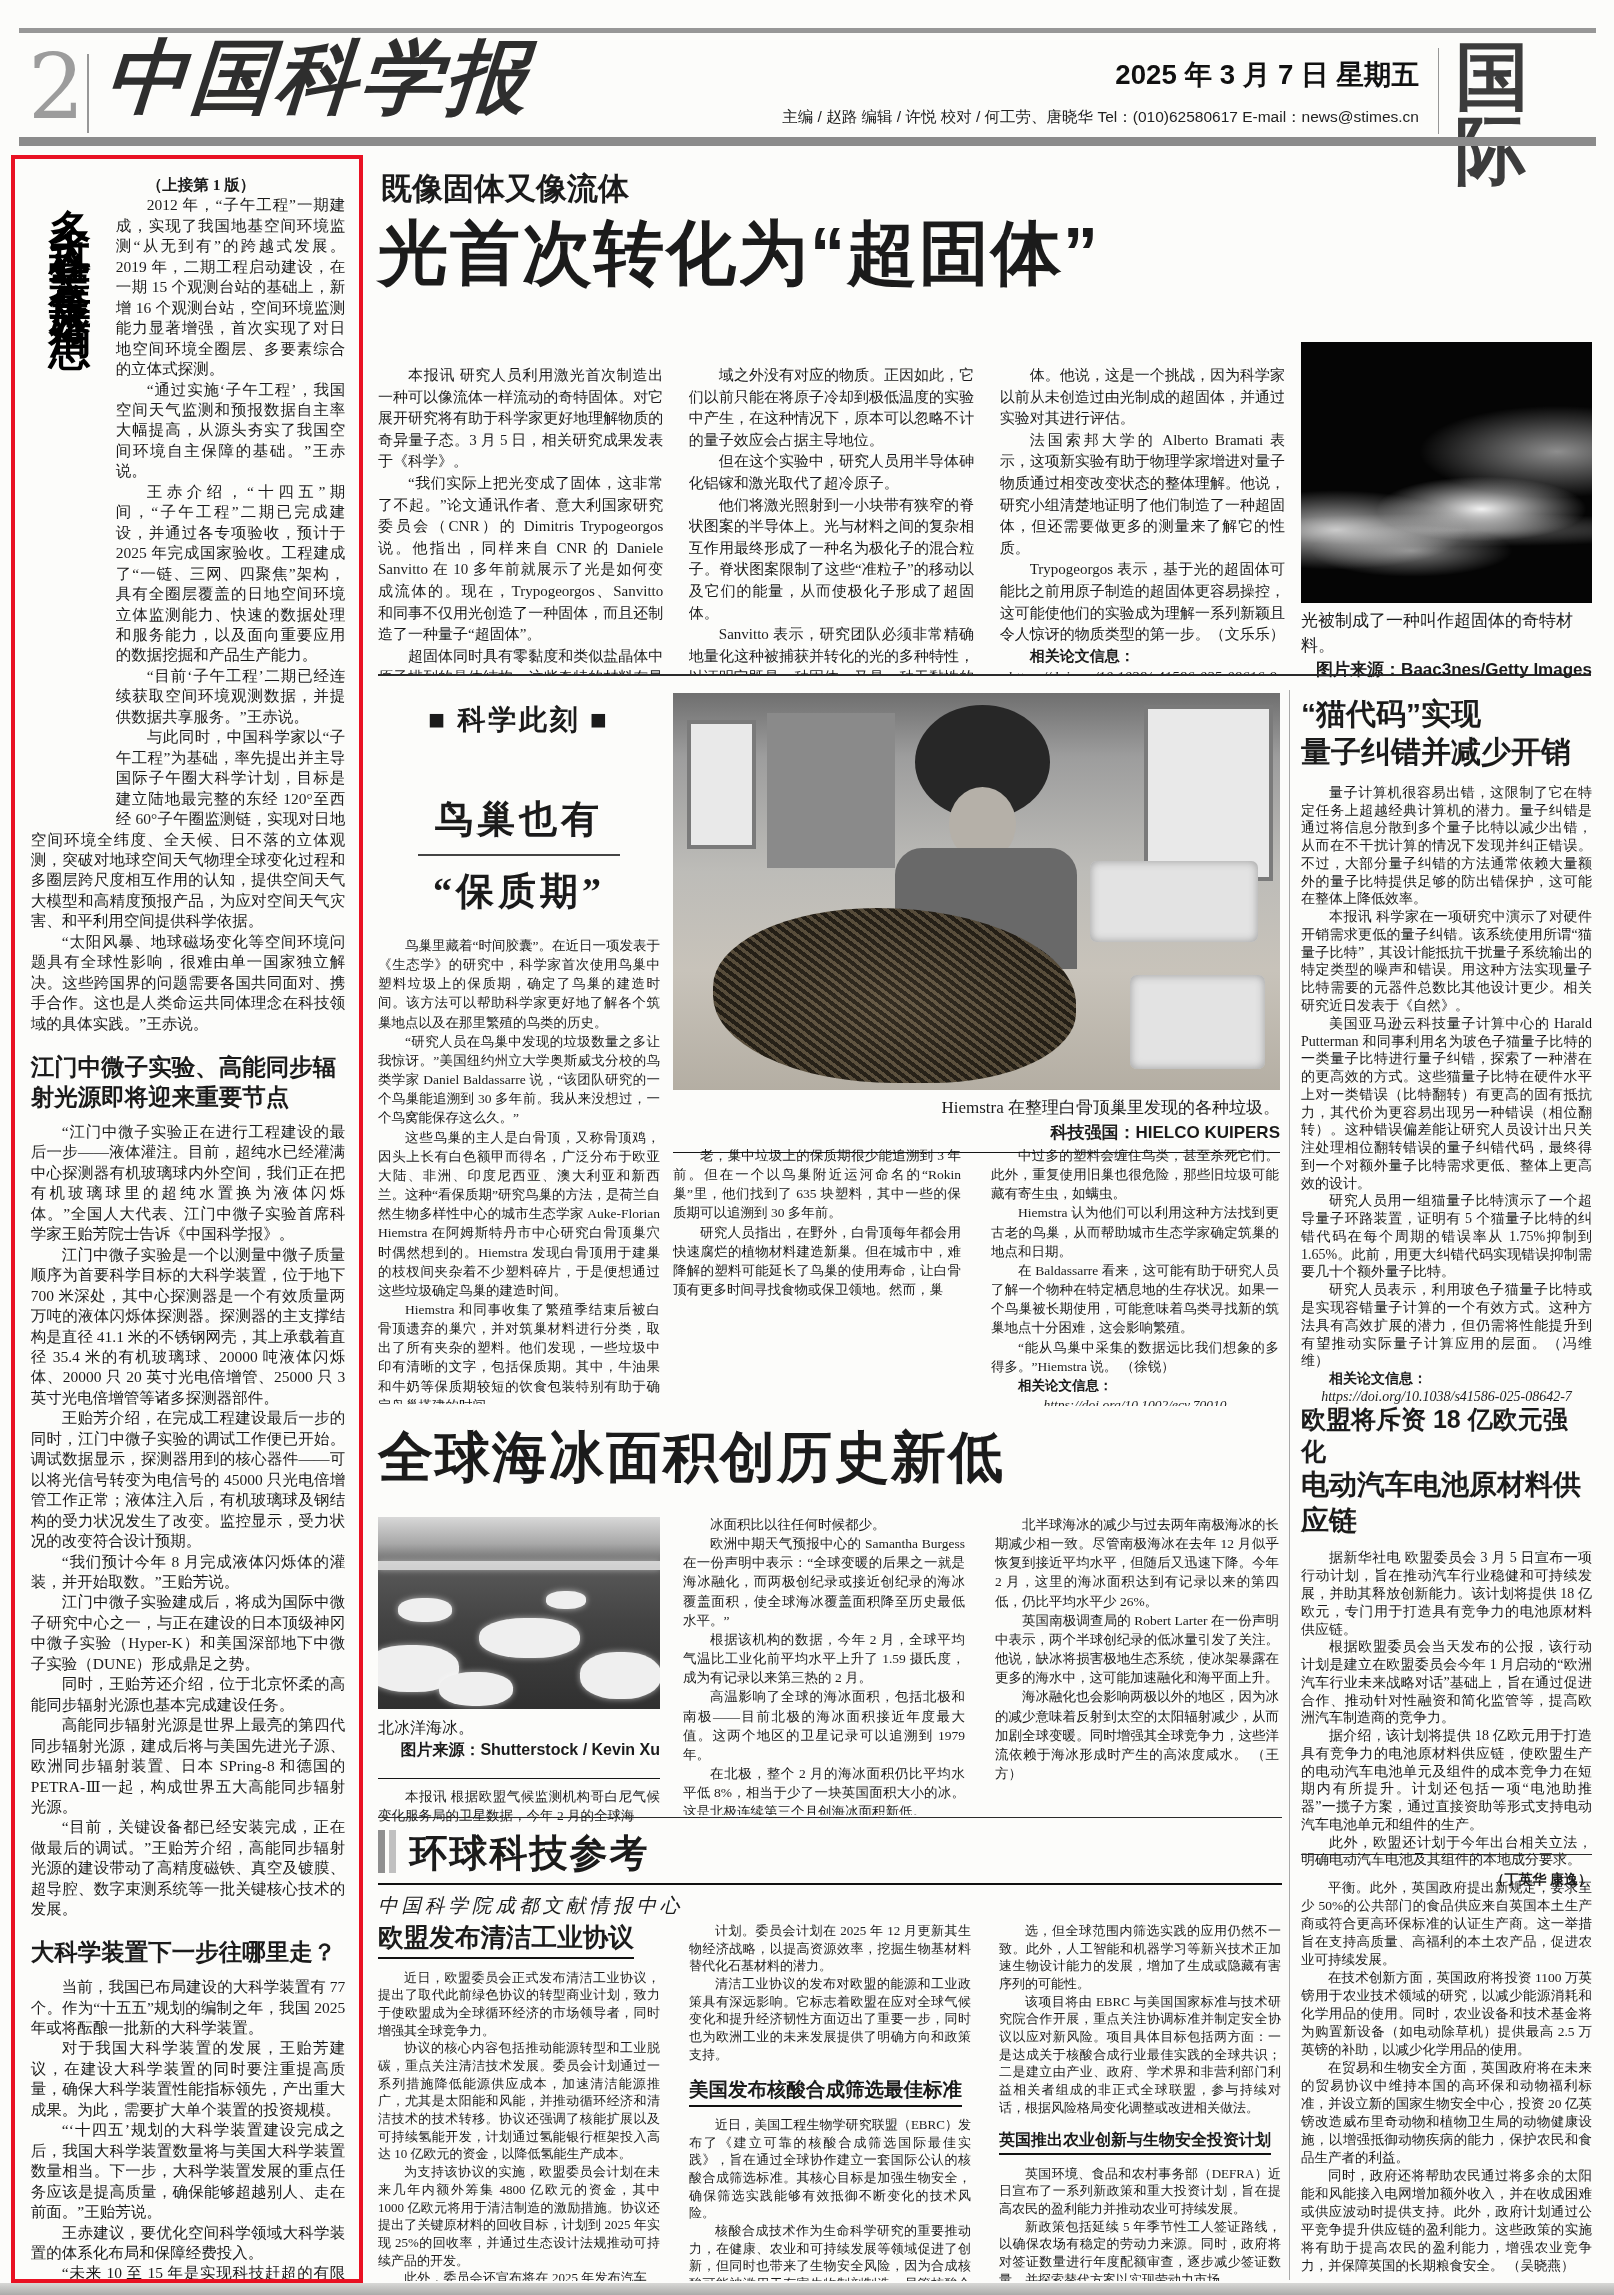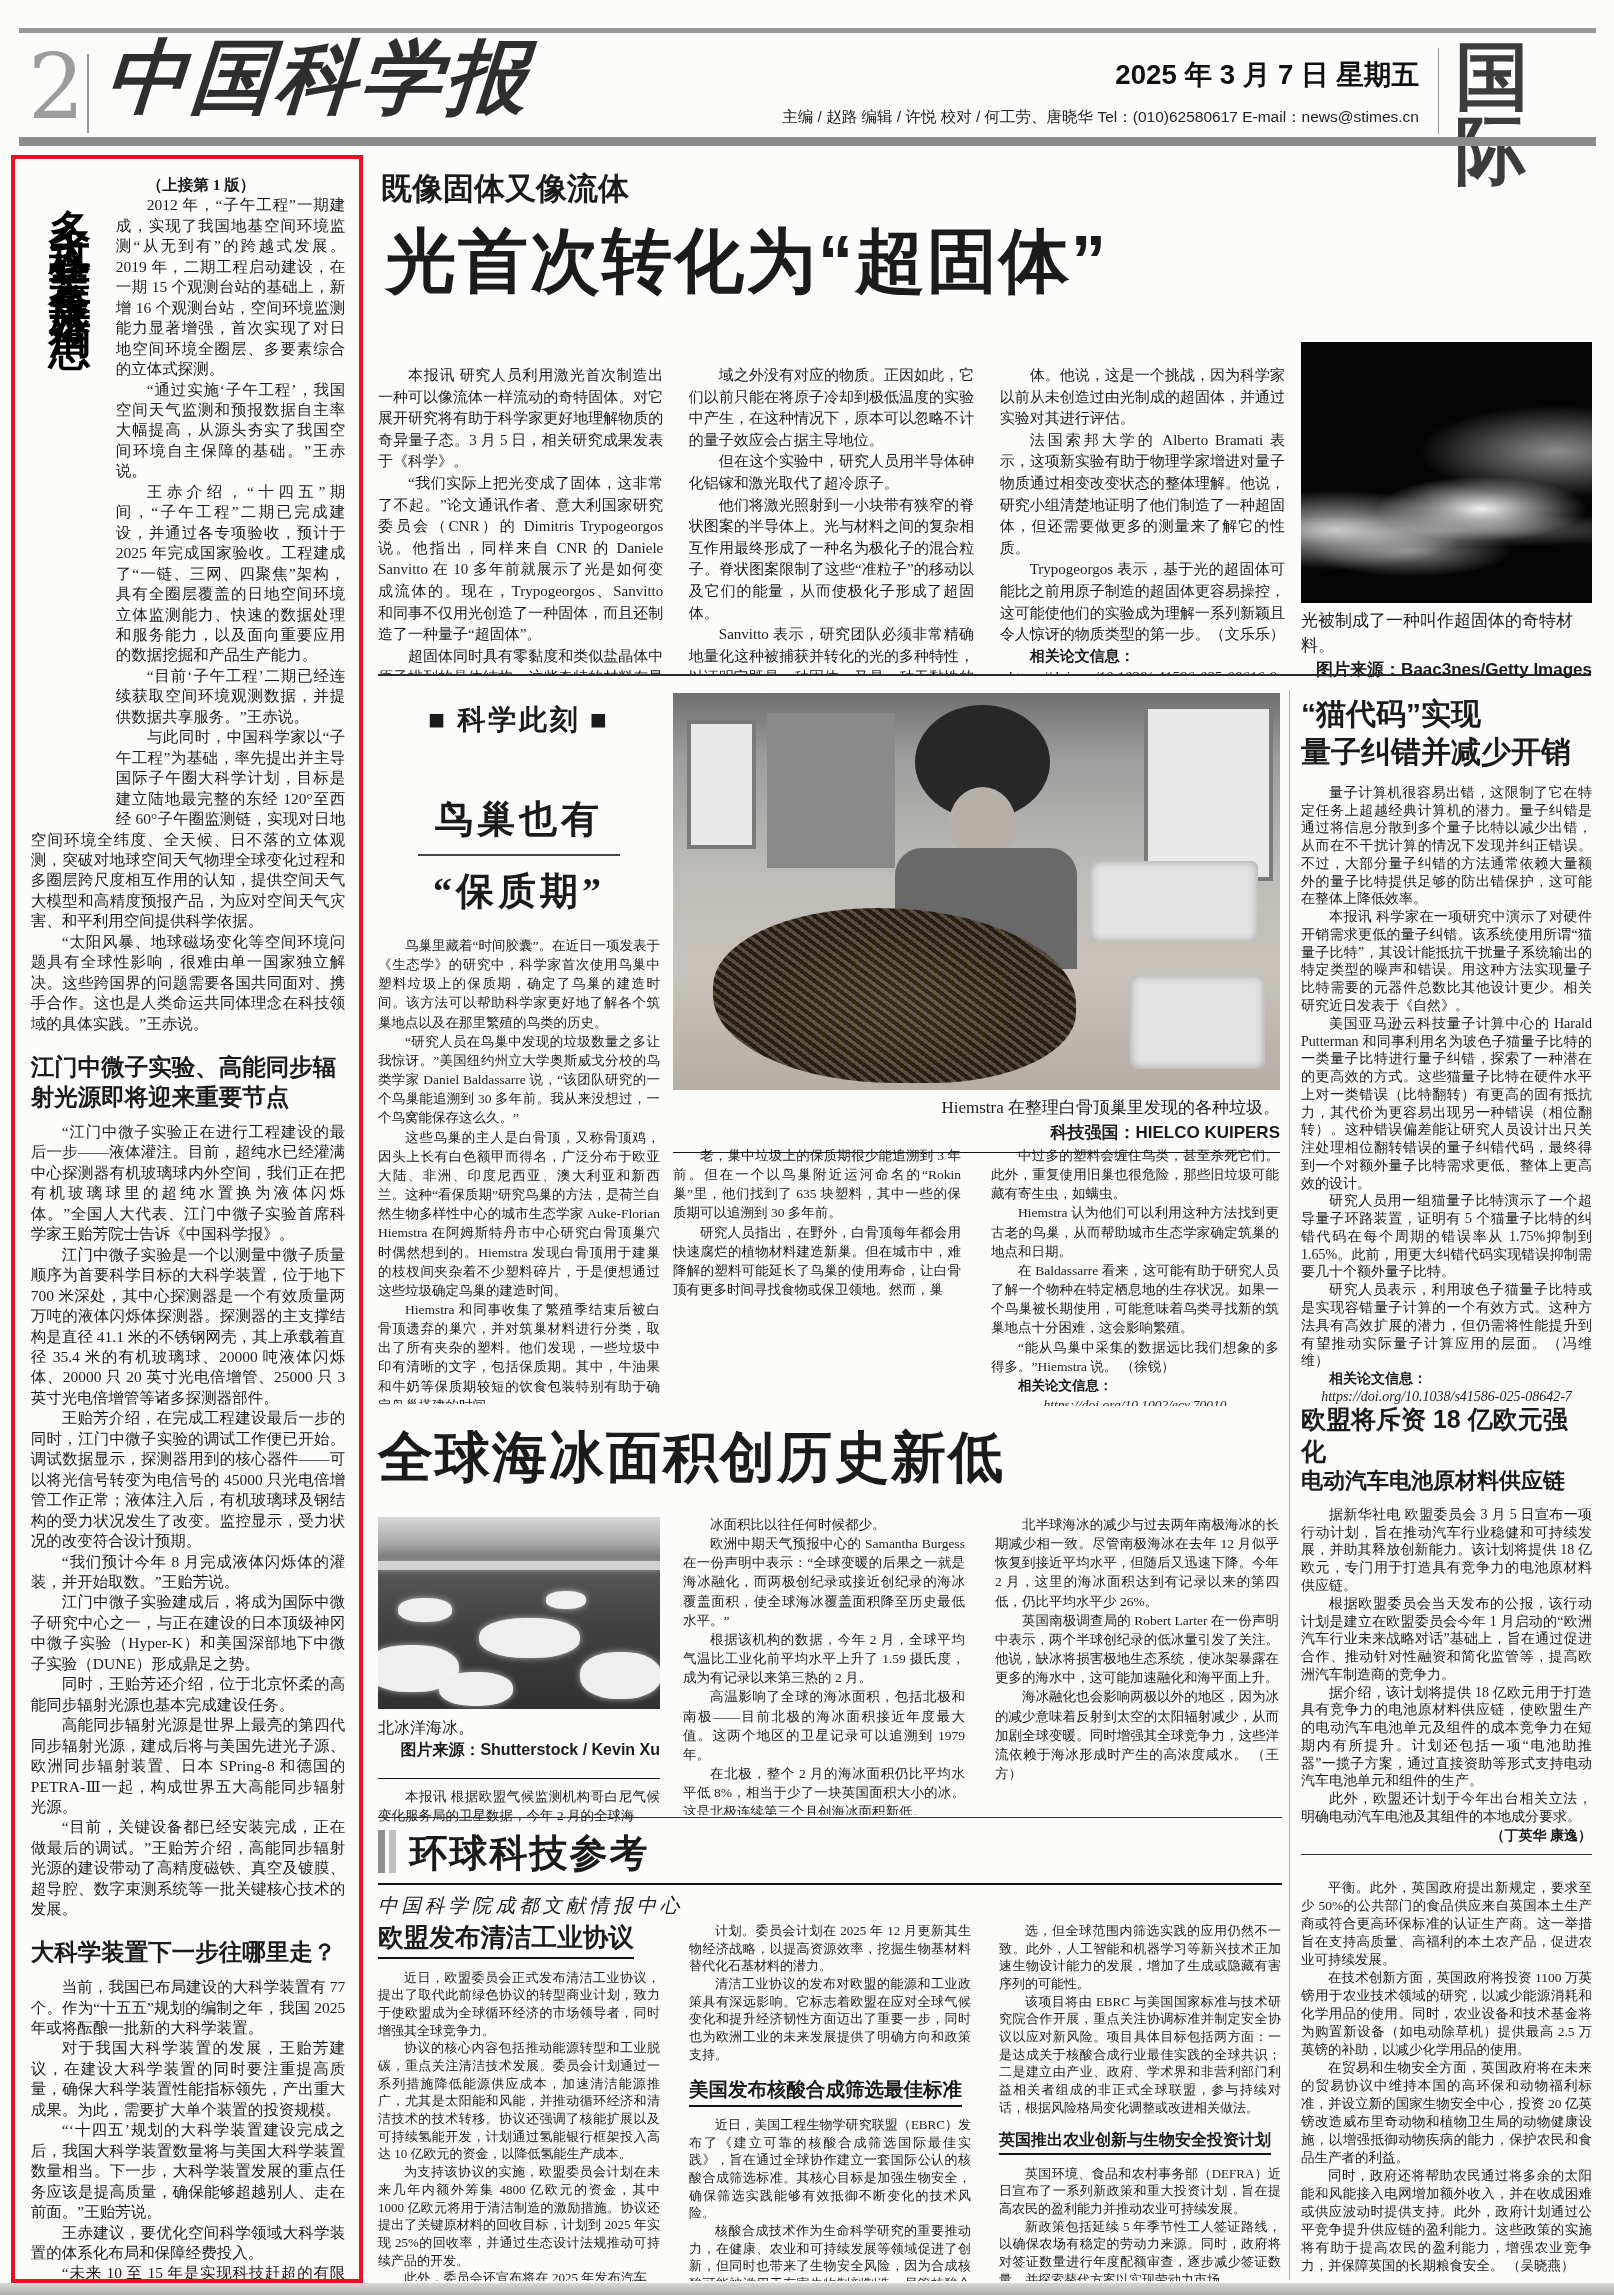--- a/index.html
+++ b/index.html
@@ -131,21 +131,21 @@
           <p>当前，我国已布局建设的大科学装置有 77 个。作为“十五五”规划的编制之年，我国 2025 年或将酝酿一批新的大科学装置。</p>
           <p>对于我国大科学装置的发展，王贻芳建议，在建设大科学装置的同时要注重提高质量，确保大科学装置性能指标领先，产出重大成果。为此，需要扩大单个装置的投资规模。</p>
           <p>“‘十四五’规划的大科学装置建设完成之后，我国大科学装置数量将与美国大科学装置数量相当。下一步，大科学装置发展的重点任务应该是提高质量，确保能够超越别人、走在前面。”王贻芳说。</p>
           <p>王赤建议，要优化空间科学领域大科学装置的体系化布局和保障经费投入。</p>
           <p>“未来 10 至 15 年是实现科技赶超的有限机会窗口，我们要抓住世界百年未有之大变局的关键机遇期，果断决策，科学布局，发挥社会主义市场经济条件下新型举国体制优势，加大对空间领域大科学装置的经费投入，实施系列大科学工程，推动我国加快建设成为航天强国、科技强国。”王赤说。</p>
         </div>
     </div>
   </aside>
 
   <div class="abs ss-kicker" style="left:381px;top:168px;">既像固体又像流体</div>
-  <h1 class="abs ss-headline" style="left:378px;top:217px;margin:8px;">光首次转化为“超固体”</h1>
+  <h1 class="abs ss-headline" style="left:378px;top:217px;margin:0;">光首次转化为“超固体”</h1>
   <div class="abs cols ss-cols" style="left:378px;top:365px;">
     <div class="coltext">
         <p>本报讯 研究人员利用激光首次制造出一种可以像流体一样流动的奇特固体。对它展开研究将有助于科学家更好地理解物质的奇异量子态。3 月 5 日，相关研究成果发表于《科学》。</p>
         <p>“我们实际上把光变成了固体，这非常了不起。”论文通讯作者、意大利国家研究委员会（CNR）的 Dimitris Trypogeorgos 说。他指出，同样来自 CNR 的 Daniele Sanvitto 在 10 多年前就展示了光是如何变成流体的。现在，Trypogeorgos、Sanvitto 和同事不仅用光创造了一种固体，而且还制造了一种量子“超固体”。</p>
         <p>超固体同时具有零黏度和类似盐晶体中原子排列的晶体结构。这些奇特的材料在量子领</p>
       </div>
     <div class="coltext">
         <p>域之外没有对应的物质。正因如此，它们以前只能在将原子冷却到极低温度的实验中产生，在这种情况下，原本可以忽略不计的量子效应会占据主导地位。</p>
         <p>但在这个实验中，研究人员用半导体砷化铝镓和激光取代了超冷原子。</p>
         <p>他们将激光照射到一小块带有狭窄的脊状图案的半导体上。光与材料之间的复杂相互作用最终形成了一种名为极化子的混合粒子。脊状图案限制了这些“准粒子”的移动以及它们的能量，从而使极化子形成了超固体。</p>
@@ -218,21 +218,21 @@
         <p>美国亚马逊云科技量子计算中心的 Harald Putterman 和同事利用名为玻色子猫量子比特的一类量子比特进行量子纠错，探索了一种潜在的更高效的方式。这些猫量子比特在硬件水平上对一类错误（比特翻转）有更高的固有抵抗力，其代价为更容易出现另一种错误（相位翻转）。这种错误偏差能让研究人员设计出只关注处理相位翻转错误的量子纠错代码，最终得到一个对额外量子比特需求更低、整体上更高效的设计。</p>
         <p>研究人员用一组猫量子比特演示了一个超导量子环路装置，证明有 5 个猫量子比特的纠错代码在每个周期的错误率从 1.75%抑制到 1.65%。此前，用更大纠错代码实现错误抑制需要几十个额外量子比特。</p>
         <p>研究人员表示，利用玻色子猫量子比特或是实现容错量子计算的一个有效方式。这种方法具有高效扩展的潜力，但仍需将性能提升到有望推动实际量子计算应用的层面。（冯维维）</p>
         <p class="doilabel">相关论文信息：</p>
         <p class="doi">https://doi.org/10.1038/s41586-025-08642-7</p>
       </div>
   </div>
 
   <div class="abs" style="left:1301px;top:1403px;width:291px;">
     <h2 class="side-head" style="font-size:25px;margin:0;">欧盟将斥资 18 亿欧元强化</h2>
-    <h2 class="side-head" style="font-size:22px;margin:0 0 10.8px 0;">电动汽车电池原材料供应链</h2>
+    <h2 class="side-head" style="font-size:28px;margin:0 0 10.8px 0;">电动汽车电池原材料供应链</h2>
     <div class="coltext f21">
         <p>据新华社电 欧盟委员会 3 月 5 日宣布一项行动计划，旨在推动汽车行业稳健和可持续发展，并助其释放创新能力。该计划将提供 18 亿欧元，专门用于打造具有竞争力的电池原材料供应链。</p>
         <p>根据欧盟委员会当天发布的公报，该行动计划是建立在欧盟委员会今年 1 月启动的“欧洲汽车行业未来战略对话”基础上，旨在通过促进合作、推动针对性融资和简化监管等，提高欧洲汽车制造商的竞争力。</p>
         <p>据介绍，该计划将提供 18 亿欧元用于打造具有竞争力的电池原材料供应链，使欧盟生产的电动汽车电池单元及组件的成本竞争力在短期内有所提升。计划还包括一项“电池助推器”一揽子方案，通过直接资助等形式支持电动汽车电池单元和组件的生产。</p>
         <p>此外，欧盟还计划于今年出台相关立法，明确电动汽车电池及其组件的本地成分要求。</p>
       </div>
     <div class="credit-line">（丁英华 康逸）</div>
   </div>
   <div class="abs hthin" style="left:1301px;top:1854px;width:291px;height:1.3px;"></div>
 

